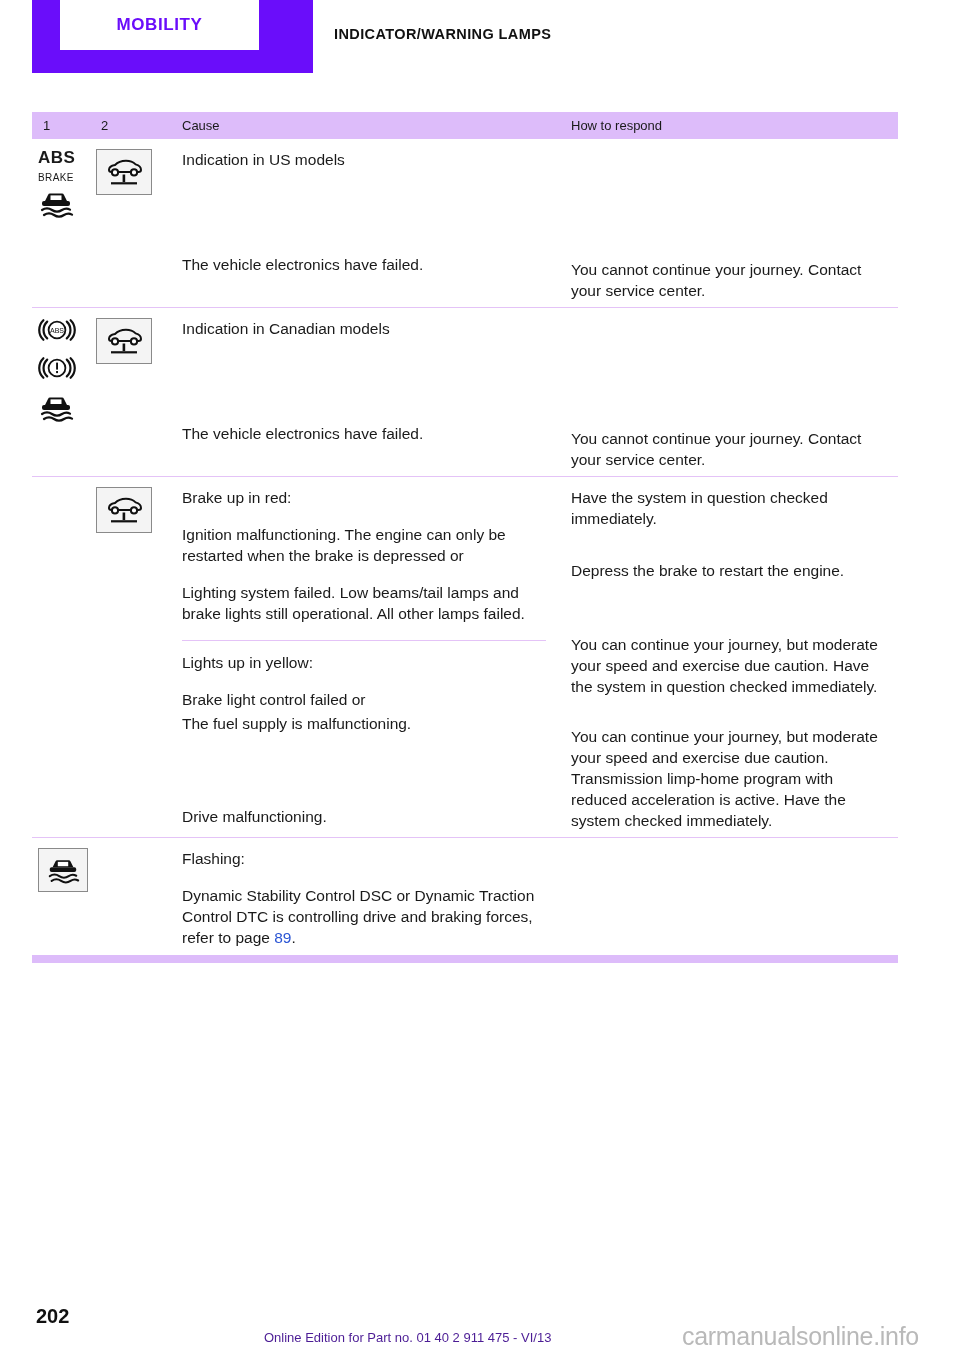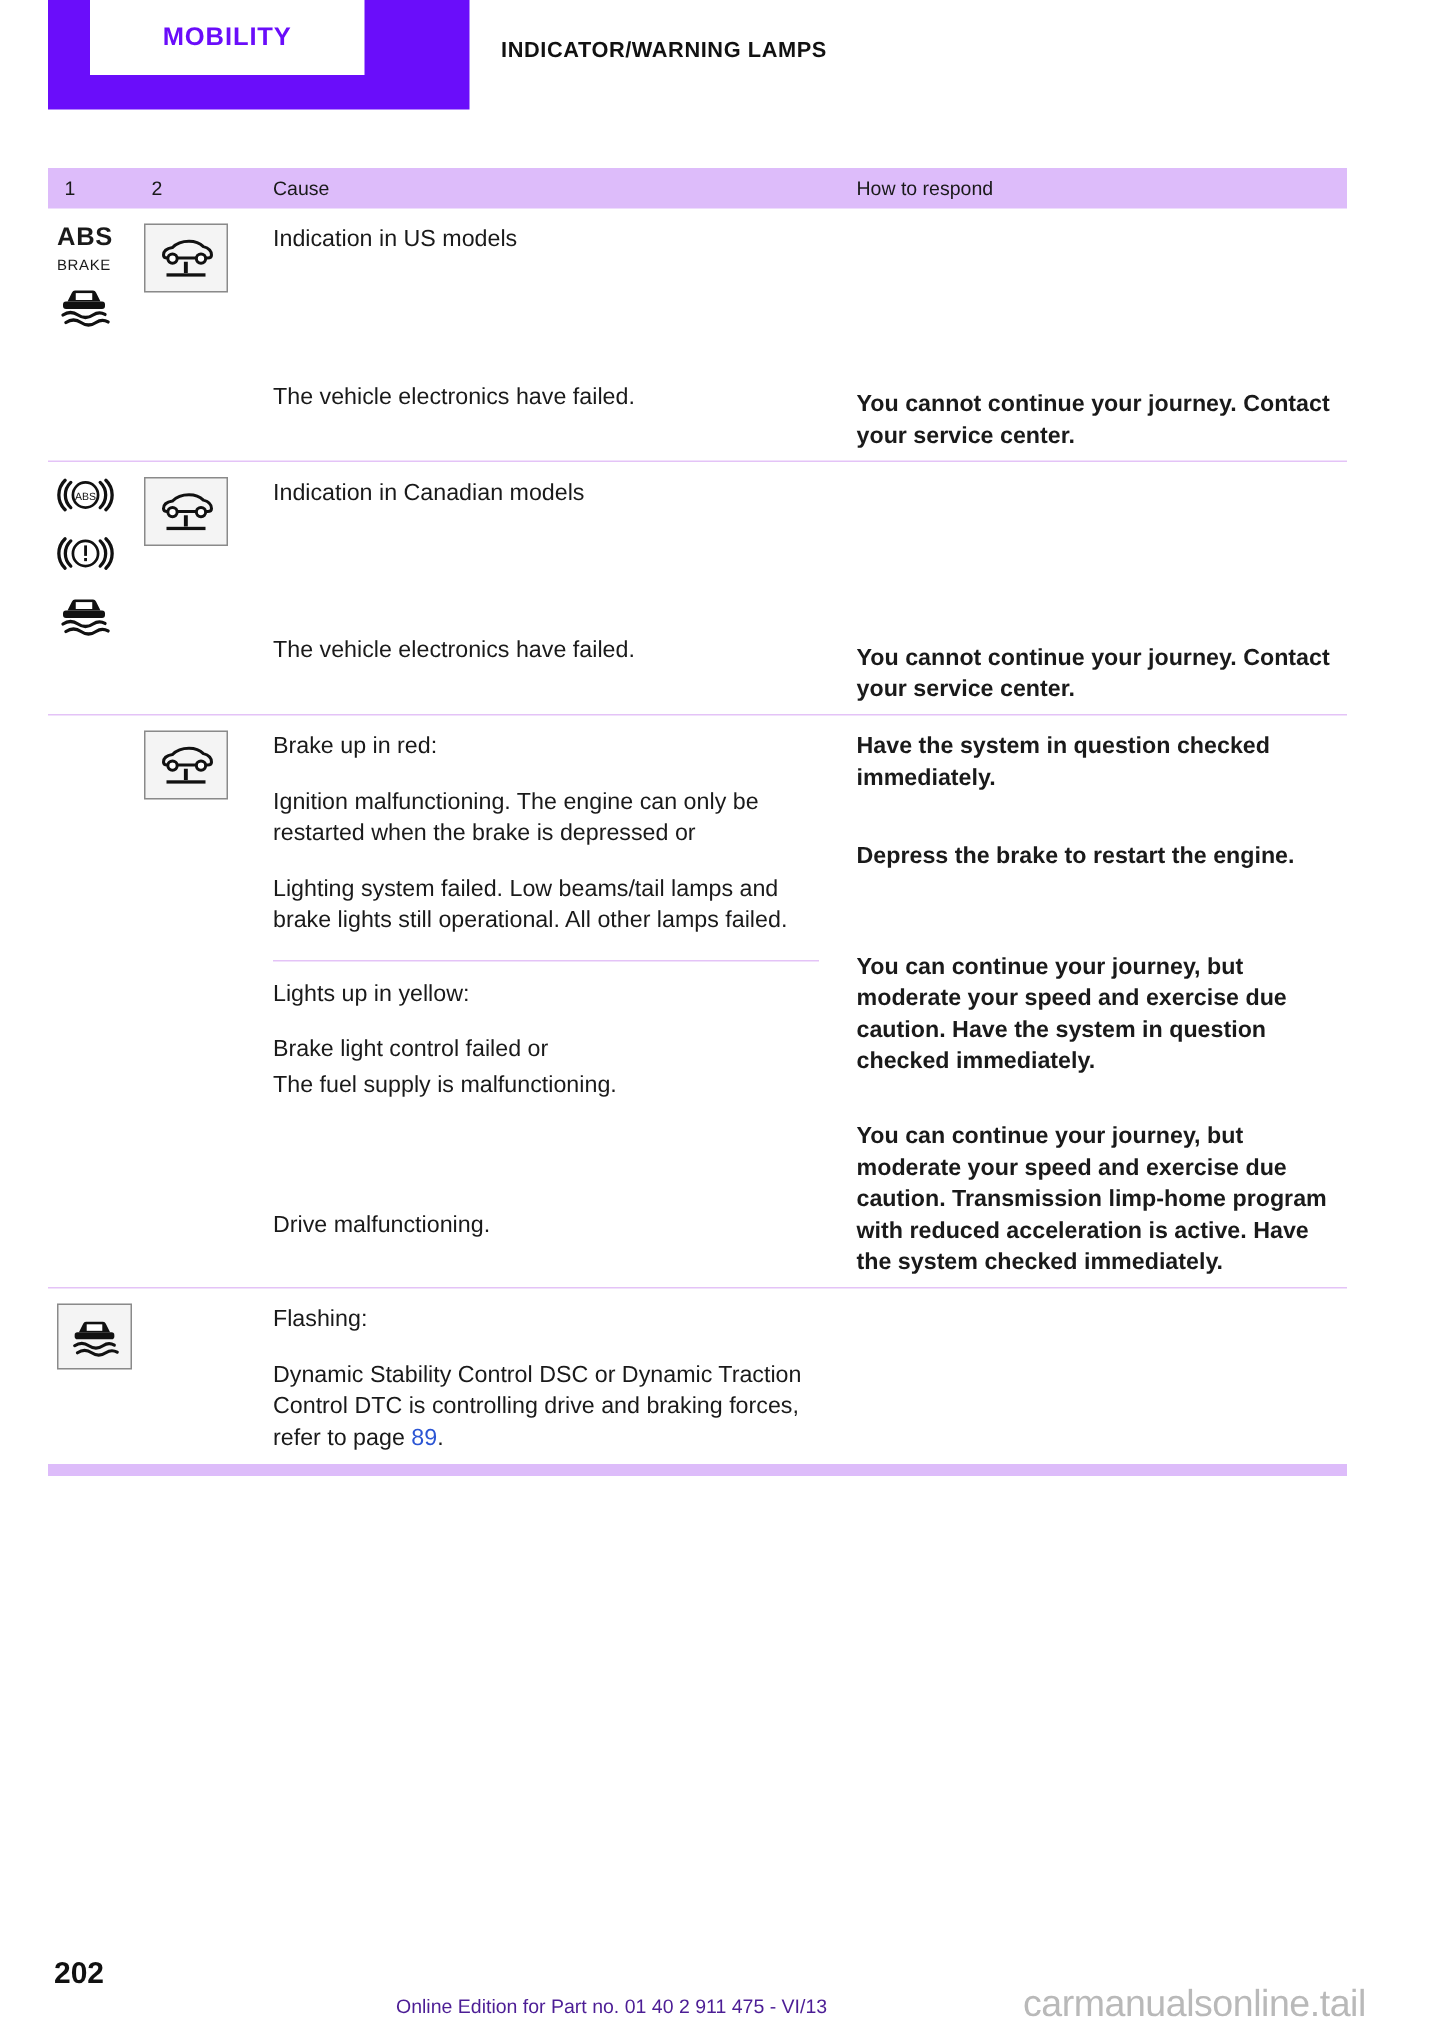--- a/index.html
+++ b/index.html
@@ -26,21 +26,21 @@
   .tab-frame {
     position: absolute;
     left: 32px; top: -14px;
     width: 281px;
     height: 87px;
     background: #6a0dfa;
   }
   .tab-inner {
     position: absolute;
     left: 28px; top: 14px;
-    width: 183px;
+    width: 199px;
     height: 50px;
     background: #ffffff;
     display: flex;
     align-items: center;
     justify-content: center;
   }
   .tab-label {
     color: #6a0dfa;
     font-size: 17px;
     font-weight: bold;
@@ -81,21 +81,21 @@
   .thead .col4 { padding-left: 11px; box-sizing: border-box; }
 
   .trow {
     display: flex;
     border-top: 1.5px solid #e4c3f7;
   }
   .trow.first { border-top: none; }
   .trow .col1 { padding: 10px 0 6px 6px; box-sizing: border-box; }
   .trow .col2 { padding: 10px 0 6px 0px; box-sizing: border-box; }
   .trow .col3 { padding: 10px 14px 6px 12px; box-sizing: border-box; }
-  .trow .col4 { padding: 10px 6px 6px 11px; box-sizing: border-box; font-weight: bold; }
+  .trow .col4 { padding: 10px 6px 6px 11px; box-sizing: border-box; }
 
   .table-bottom {
     height: 8px;
     background: #ddbcfa;
     margin-top: 1px;
   }
 
   
   .txt {
     font-size: 15.5px;
@@ -335,13 +335,13 @@
       <div class="txt blk"><span>Dynamic Stability Control DSC or Dynamic Traction Control DTC is controlling drive and braking forces, refer to page </span><span class="pagelink">89</span><span>.</span></div>
     </div>
     <div class="col4"></div>
   </div>
 
   <div class="table-bottom"></div>
 </div>
 
 <div class="page-number">202</div>
 <div class="footer-note">Online Edition for Part no. 01 40 2 911 475 - VI/13</div>
-<div class="watermark">carmanualsonline.tail</div>
+<div class="watermark">carmanualsonline.info</div>
 
 </body></html>

